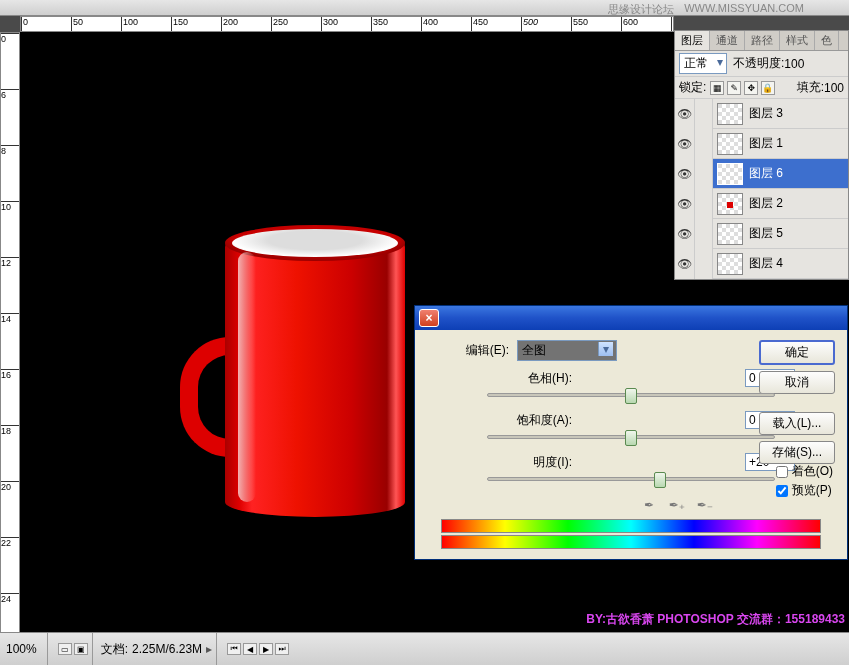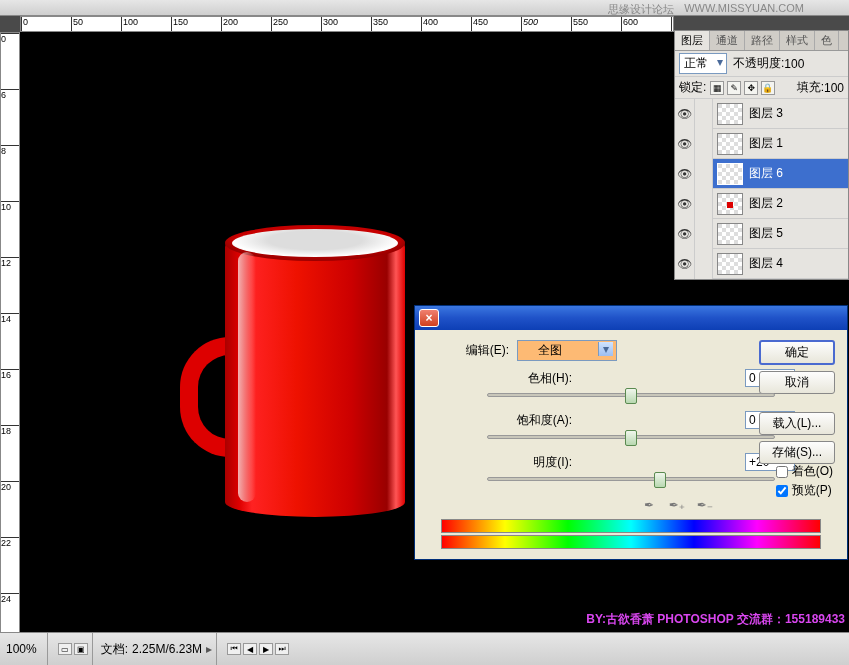--- a/index.html
+++ b/index.html
@@ -38,21 +38,21 @@
 .lock-icons{display:flex;gap:3px;align-items:center;margin-left:4px}
 .lock-icons span{width:14px;height:14px;border:1px solid #999;display:inline-flex;align-items:center;justify-content:center;font-size:9px;background:#f4f4f0}
 
 .dialog{position:absolute;left:414px;top:305px;width:434px;background:#ece9d8;border:1px solid #002f7a;box-shadow:2px 2px 6px rgba(0,0,0,.4)}
 .titlebar{height:24px;background:linear-gradient(#3b77e0,#1f52c8 50%,#0d3fb5);color:#fff;display:flex;align-items:center;padding:0 4px;font-size:12px;font-weight:bold}
 .titlebar .title{flex:1;padding-left:4px}
 .titlebar .close{width:20px;height:18px;background:linear-gradient(#f08070,#d04020);border:1px solid #fff;border-radius:3px;color:#fff;display:flex;align-items:center;justify-content:center;font-weight:bold;font-size:12px}
 .dlg-body{padding:10px 12px 8px 12px;position:relative}
 .dlg-row{display:flex;align-items:center;margin-bottom:6px}
 .dlg-label{width:90px;text-align:right;padding-right:8px}
-.dlg-select{border:1px solid #7a9ac0;background:#fdba74;padding:1px 18px 1px 20px;width:100px;position:relative}
+.dlg-select{border:1px solid #7a9ac0;background:#737373;padding:1px 18px 1px 4px;width:100px;position:relative}
 .dlg-select::after{content:"▾";position:absolute;right:3px;top:1px;color:#4a6a9a;background:linear-gradient(#cfe3ff,#9dbef0);width:14px;text-align:center;border-left:1px solid #7a9ac0}
 .slider-group{margin:8px 0 14px 0}
 .slider-label-row{display:flex;align-items:center}
 .num-input{width:50px;border:1px solid #7a9ac0;padding:1px 3px;text-align:left;background:#fff;margin-left:auto;margin-right:40px}
 .slider-label-row .lbl{width:110px;text-align:right;margin-left:35px}
 .slider-track{height:4px;background:#c8c6ba;border:1px solid #999;border-radius:2px;margin:6px 60px 0 60px;position:relative}
 .slider-thumb{position:absolute;top:-6px;width:12px;height:16px;background:linear-gradient(#f0f6ec,#b8d8b0);border:1px solid #5a8a50;border-radius:2px;transform:translateX(-50%)}
 .dlg-buttons{position:absolute;right:12px;top:10px;display:flex;flex-direction:column;gap:6px}
 .dlg-btn{width:76px;padding:2px 0;border:1px solid #888;background:linear-gradient(#fdfdfd,#e8e6da);border-radius:3px;text-align:center;font-size:12px}
 .dlg-btn.primary{border:2px solid #4a6ad0}

